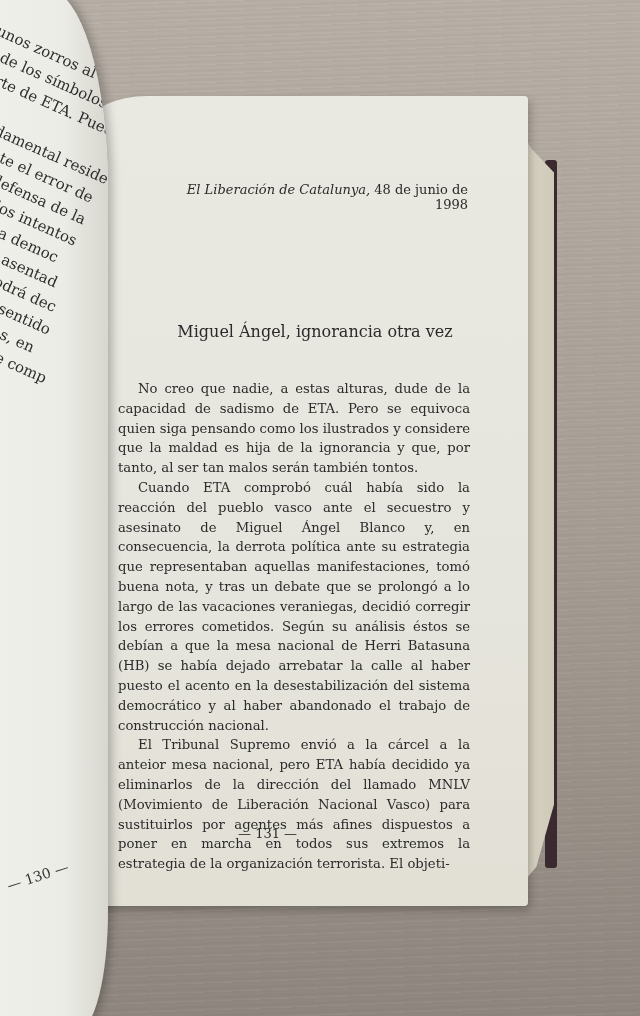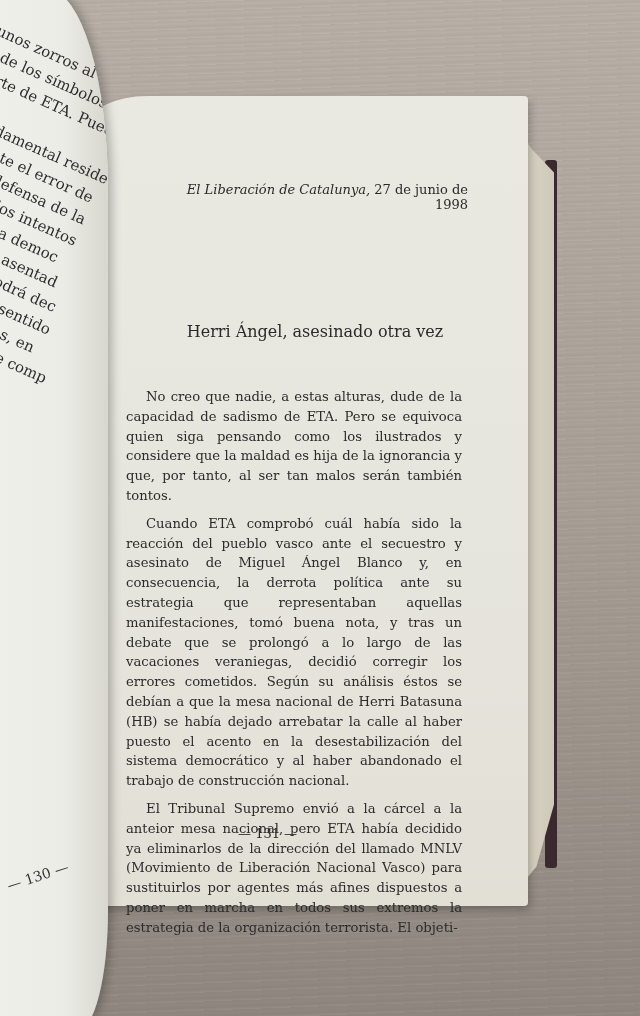--- a/index.html
+++ b/index.html
@@ -48,37 +48,37 @@
   }
   .header .plain { font-style: normal; }
   .title {
     position: absolute; left: 150px; top: 322px; width: 330px; text-align: center;
     font-size: 16px; color: #2a2a2a;
   }
   .body-text {
     position: absolute; left: 118px; top: 379px; width: 352px;
     font-size: 13.2px; line-height: 19.8px; color: #2b2b2b; text-align: justify;
   }
-  .body-text p { margin: 8px; text-indent: 20px; }
+  .body-text p { margin: 0; text-indent: 20px; }
   .page-number {
     position: absolute; left: 238px; top: 826px; width: 110px; text-align: left;
     font-size: 13px; color: #2a2a2a;
   }
 </style>
 </head>
 <body>
 
 <div class="cover"></div>
 <div class="page-edges"></div>
 
 <div class="right-page"></div>
 <div class="header">
-  <span>El Liberación de Catalunya,</span><span class="plain"> 27 de junio de 1998</span>
+  <span>El Liberación de Catalunya,</span><span class="plain"> 48 de junio de 1998</span>
 </div>
-<div class="title">Herri Ángel, asesinado otra vez</div>
+<div class="title">Miguel Ángel, ignorancia otra vez</div>
 <div class="body-text">
   <p>No creo que nadie, a estas alturas, dude de la capacidad de sadismo de ETA. Pero se equivoca quien siga pensando como los ilustrados y considere que la maldad es hija de la ignorancia y que, por tanto, al ser tan malos serán también tontos.</p>
   <p>Cuando ETA comprobó cuál había sido la reacción del pueblo vasco ante el secuestro y asesinato de Miguel Ángel Blanco y, en consecuencia, la derrota política ante su estrategia que representaban aquellas manifestaciones, tomó buena nota, y tras un debate que se prolongó a lo largo de las vacaciones veraniegas, decidió corregir los errores cometidos. Según su análisis éstos se debían a que la mesa nacional de Herri Batasuna (HB) se había dejado arrebatar la calle al haber puesto el acento en la desestabilización del sistema democrático y al haber abandonado el trabajo de construcción nacional.</p>
   <p>El Tribunal Supremo envió a la cárcel a la anteior mesa nacional, pero ETA había decidido ya eliminarlos de la dirección del llamado MNLV (Movimiento de Liberación Nacional Vasco) para sustituirlos por agentes más afines dispuestos a poner en marcha en todos sus extremos la estrategia de la organización terrorista. El objeti-</p>
 </div>
 <div class="page-number">— 131 —</div>
 
 <div class="left-page">
   <div class="left-text">
     <div>unos zorros al com</div>

